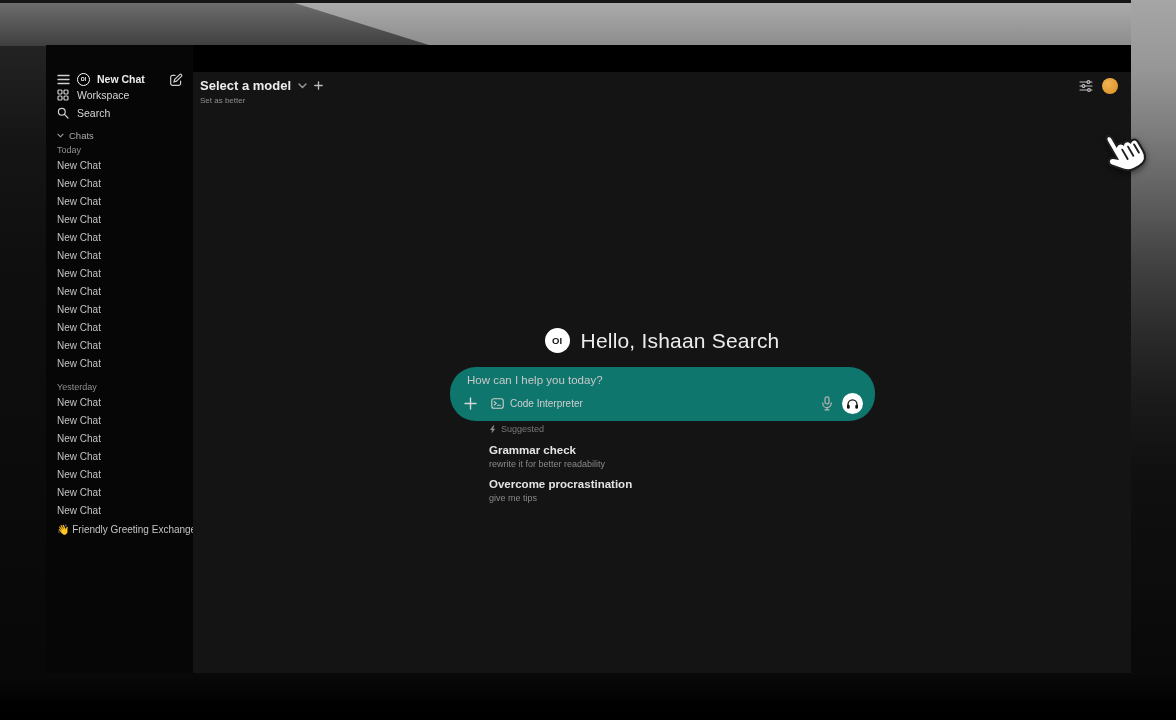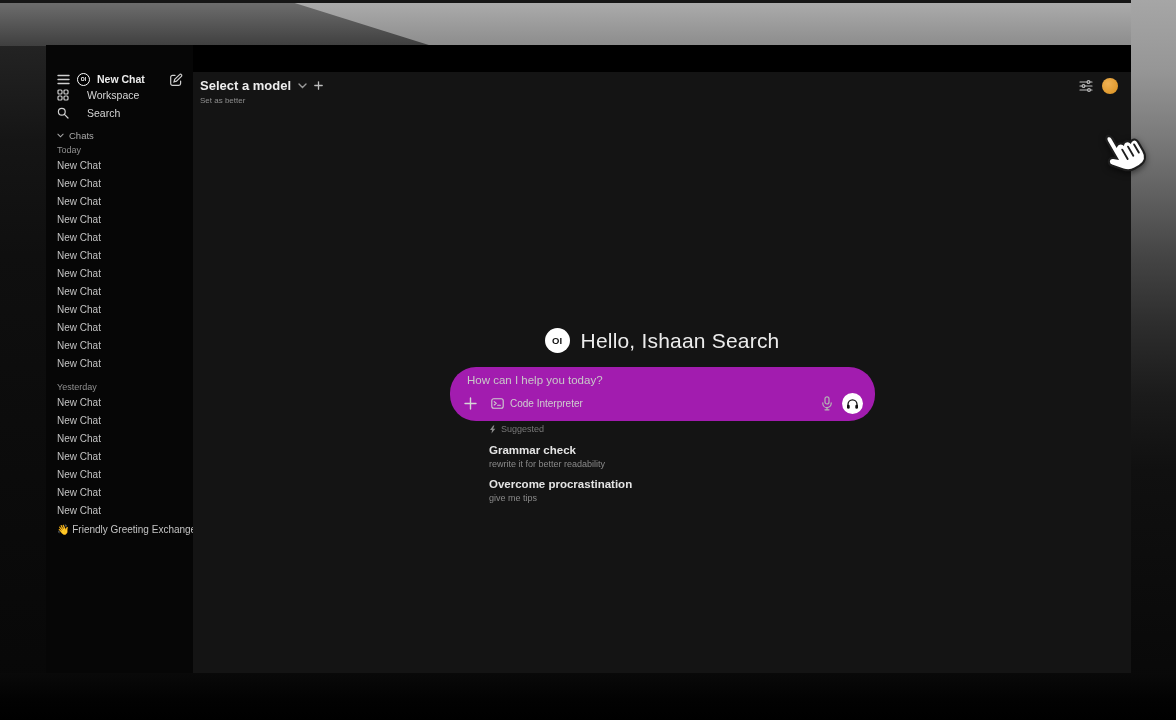--- a/index.html
+++ b/index.html
@@ -28,21 +28,21 @@
   .titleband { position:absolute; left:0; top:0; right:0; height:27px; background:#000; }
 
   
   .sidebar { position:absolute; left:0; top:0; bottom:0; width:147px; background:#060606;
     padding-top:27px; color:#c5c5c5; }
   .sb-header { display:flex; align-items:center; height:14px; padding:0 10px 0 11px; gap:7px; }
   .sb-title { font-size:10.5px; font-weight:bold; color:#ededed; flex:1; }
   .logo-sm { width:13px; height:13px; border-radius:50%; background:#000; border:1.5px solid #fff;
     color:#fff; font-size:5px; font-weight:bold; display:flex; align-items:center; justify-content:center;
     letter-spacing:.2px; flex:0 0 auto; }
-  .sb-row { display:flex; align-items:center; gap:18px; height:18px; padding:0 11px;
+  .sb-row { display:flex; align-items:center; gap:8px; height:18px; padding:0 11px;
     font-size:10.5px; font-weight:500; color:#d6d6d6; cursor:pointer; }
   .sb-row:first-of-type { margin-top:3px; }
   .sb-chats { display:flex; align-items:center; gap:5px; height:12px; padding:0 11px;
     margin-top:7px; font-size:9.5px; color:#a9a9a9; }
   .group-label { height:13px; line-height:13px; padding:0 11px; margin-top:8px;
     font-size:9px; color:#8f8f8f; }
   .group-label:first-child { margin-top:3px; }
   .chat-item { height:18px; line-height:18px; padding:0 11px; font-size:10px; color:#c3c3c3;
     white-space:nowrap; overflow:hidden; cursor:pointer; }
   .chat-item.special { margin-top:1px; }
@@ -56,21 +56,21 @@
   .avatar { width:16px; height:16px; border-radius:50%;
     background:radial-gradient(circle at 38% 35%, #f0b254, #e09a2e 70%); cursor:pointer; }
 
   .greeting { position:absolute; left:0; right:0; top:283px; display:flex; align-items:center;
     justify-content:center; gap:11px; }
   .logo-lg { width:25px; height:25px; border-radius:50%; background:#fff; color:#101010;
     font-size:9.5px; font-weight:800; display:flex; align-items:center; justify-content:center; }
   .greeting-text { font-size:21px; font-weight:500; color:#ececec; letter-spacing:.2px; }
 
   .composer { position:absolute; left:257px; top:322px; width:425px; height:54px;
-    background:#a21caf; border-radius:26px; padding:7px 12px 8px 14px;
+    background:#0f766e; border-radius:26px; padding:7px 12px 8px 14px;
     display:flex; flex-direction:column; justify-content:space-between;gap:7px; }
   .composer input { background:transparent; border:none; outline:none; color:#dcdcdc;
     font-size:11.5px; font-family:"Liberation Sans",sans-serif; padding-left:3px; height:16px; }
   .composer input::placeholder { color:#c9c9c9; opacity:1; }
   .composer-row { display:flex; align-items:center; gap:9px; }
   .ci-toggle { display:flex; align-items:center; gap:6px; cursor:pointer; margin-left:5px; }
   .ci-label { font-size:10px; font-weight:500; color:#cfcfcf; }
   .spacer { flex:1; }
   .hp-btn { width:21px; height:21px; border-radius:50%; background:#fff; display:flex;
     align-items:center; justify-content:center; cursor:pointer; }

